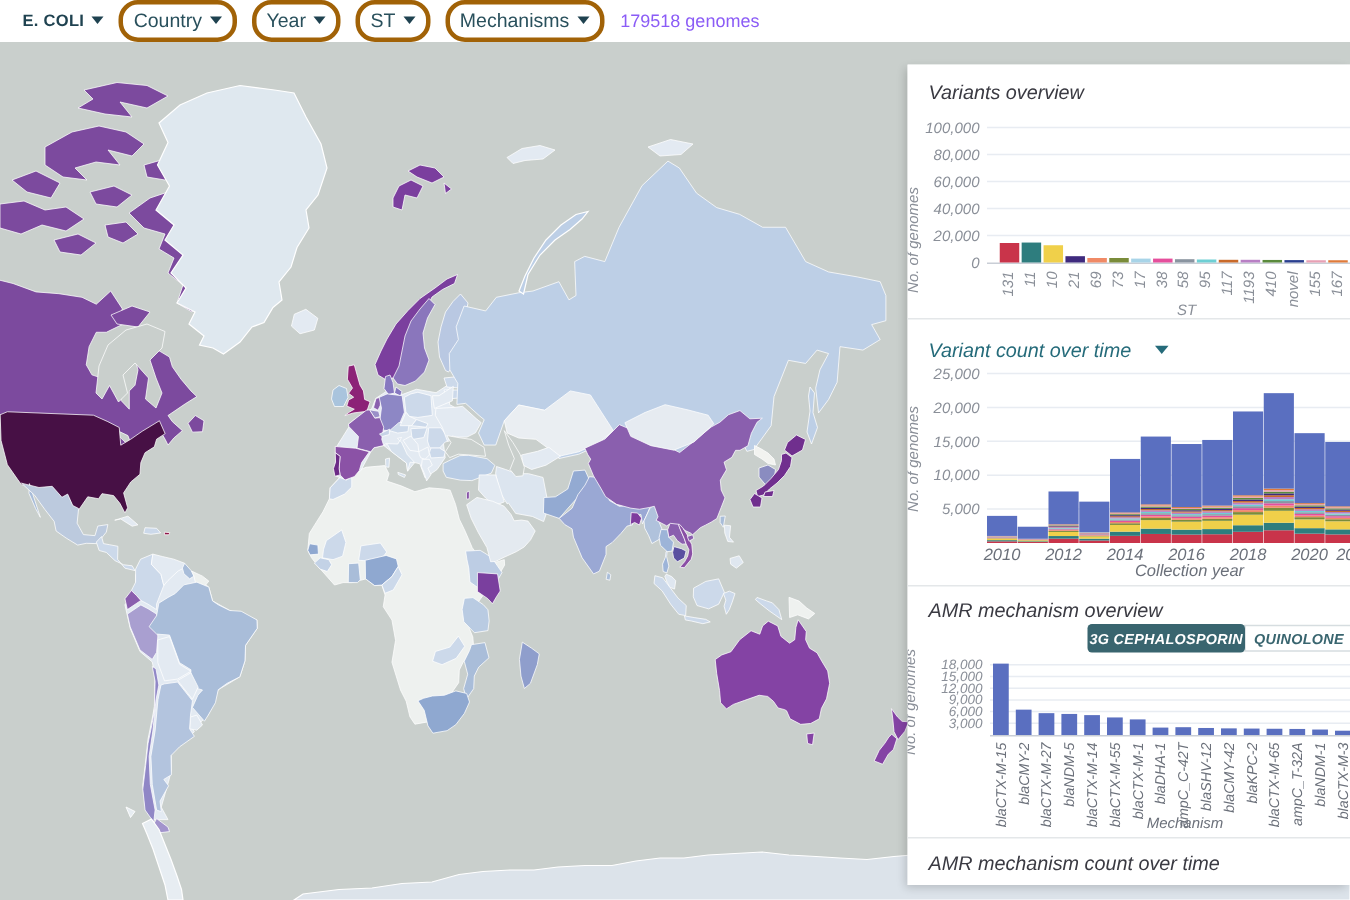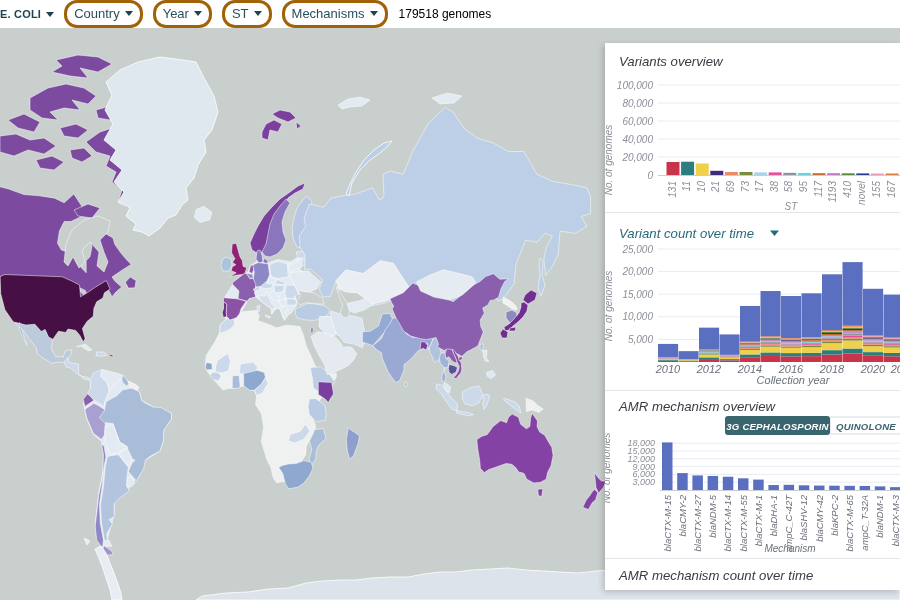--- a/index.html
+++ b/index.html
@@ -1,19 +1,19 @@
 <!DOCTYPE html>
 <html><head><meta charset="utf-8"><style>
 * { margin:0; padding:0; box-sizing:border-box; }
 html,body { width:900px; height:600px; overflow:hidden; font-family:"Liberation Sans",sans-serif; background:#fff; }
 .topbar { position:absolute; left:0; top:0; width:900px; height:28px; background:#fff; z-index:20; display:flex; align-items:center; }
-.brand { color:#1f4250; font-size:11px; font-weight:700; letter-spacing:0.2px; }
+.brand { color:#1f4250; font-size:11px; font-weight:700; margin-left:15px; letter-spacing:0.2px; }
 .caret { display:inline-block; margin-left:5px; margin-top:-2px; width:0; height:0; border-left:4px solid transparent; border-right:4px solid transparent; border-top:5px solid #1f4250; vertical-align:middle; }
 .pill { border:3px solid #a16207; border-radius:13px; padding:3px 7px 4px; font-size:13px; color:#29505c; margin-left:10px; background:#fff; }
-.count { font-size:12px; color:#000000; margin-left:11px; }
+.count { font-size:12px; color:#8b5cf6; margin-left:11px; }
 .mapwrap { position:absolute; left:0; top:28px; width:900px; height:572px; }
 .panel { position:absolute; left:605px; top:43px; width:295px; height:547px; background:#fff; box-shadow:-2px 2px 6px rgba(0,0,0,0.18); z-index:10;font-style:italic; }
 </style></head>
 <body>
 <div class="mapwrap"><svg width="900" height="572" viewBox="0 28 900 572">
       <rect x="0" y="28" width="900" height="572" fill="#c9cfcc"></rect>
       <path d="M-31.4,187.1 L-6.6,185.2 L8.7,189.0 L24.0,194.6 L39.3,195.8 L54.7,198.2 L64.2,202.8 L73.8,194.0 L81.4,205.6 L81.4,216.4 L70.9,221.5 L64.2,221.5 L59.4,231.1 L57.5,243.2 L61.3,249.9 L70.0,252.8 L75.7,257.6 L80.9,258.3 L80.7,267.0 L86.2,272.8 L86.2,260.6 L90.0,256.8 L92.0,246.6 L89.1,235.7 L90.0,227.3 L98.7,227.8 L105.3,233.4 L113.0,238.0 L114.9,244.5 L120.7,252.8 L127.3,260.6 L131.2,264.4 L123.5,269.2 L112.0,277.0 L114.9,281.1 L121.6,287.1 L115.9,292.0 L112.0,296.7 L110.1,292.9 L106.3,286.5 L94.8,293.5 L87.2,298.8 L80.5,302.8 L79.5,291.0 L71.9,287.1 L62.3,282.8 L4.9,280.5 L-0.4,276.0 L-5.6,273.5 L-11.3,260.6 L-16.1,254.8 L-21.9,246.6 L-27.6,240.2 L-31.4,237.1 Z" fill="#7c4a9e" stroke="#ffffff" stroke-width="0.5"></path>
       <path d="M128.3,288.1 L135.0,287.8 L136.0,280.5 L130.2,277.0 L125.4,282.2 Z" fill="#7c4a9e" stroke="#ffffff" stroke-width="0.5"></path>
       <path d="M86.0,142.0 L100.0,132.0 L112.0,128.0 L124.0,132.0 L140.0,140.0 L150.0,152.0 L152.0,162.0 L142.0,170.0 L146.0,182.0 L138.0,196.0 L128.0,208.0 L118.0,202.0 L122.0,190.0 L112.0,182.0 L116.0,172.0 L106.0,166.0 L110.0,156.0 L96.0,152.0 Z" fill="#7c4a9e" stroke="#ffffff" stroke-width="0.5"></path>
       <path d="M30.0,98.0 L48.0,88.0 L66.0,84.0 L84.0,88.0 L96.0,96.0 L88.0,104.0 L72.0,100.0 L80.0,110.0 L64.0,108.0 L50.0,112.0 L58.0,120.0 L42.0,118.0 L30.0,110.0 Z" fill="#7c4a9e" stroke="#ffffff" stroke-width="0.5"></path>

